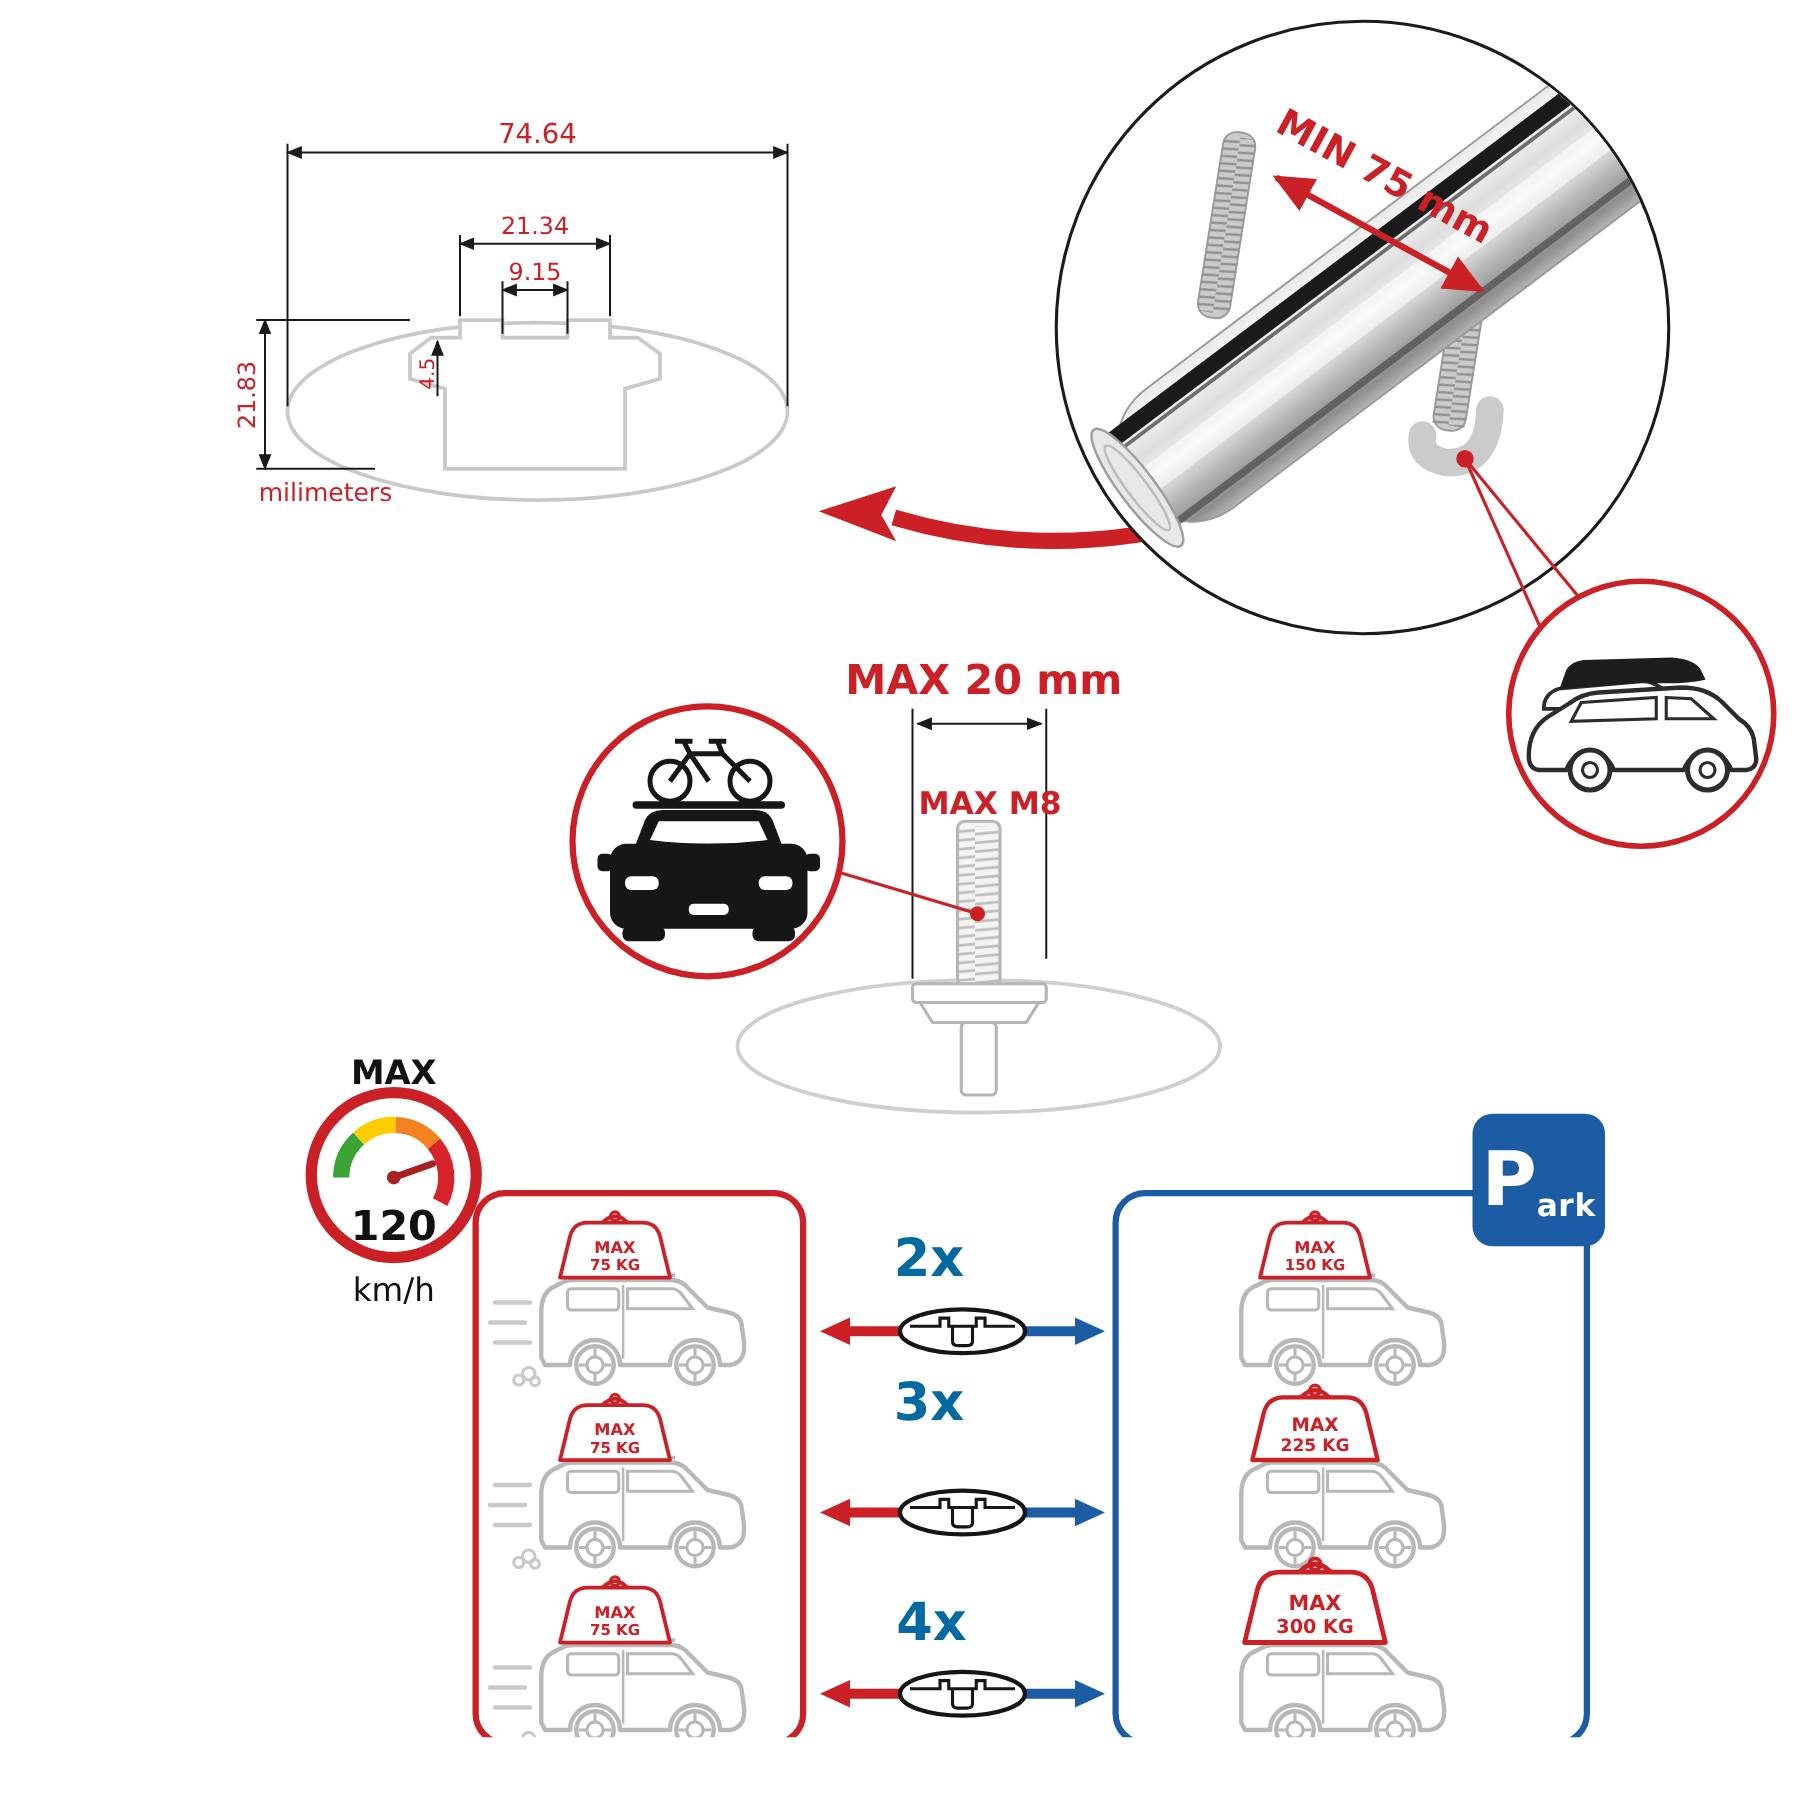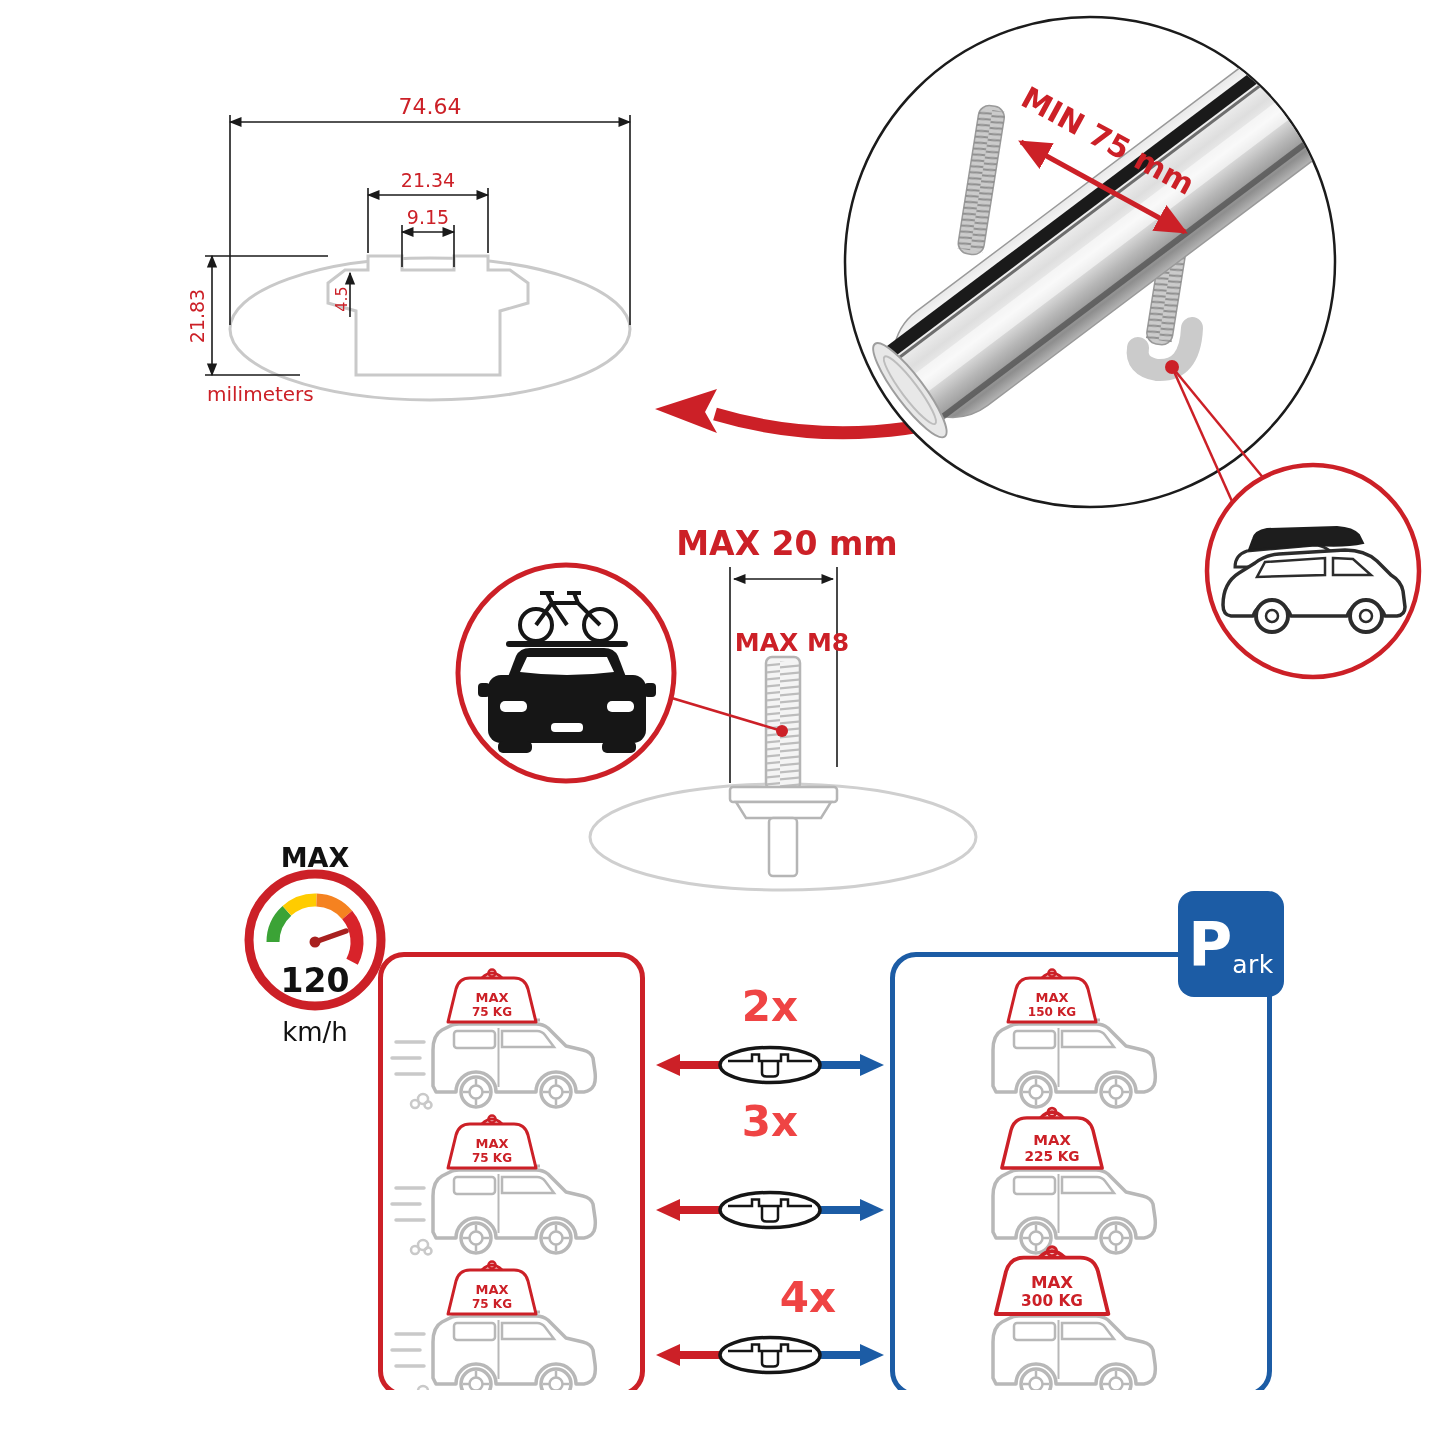--- a/index.html
+++ b/index.html
@@ -7,24 +7,24 @@
   .abs{position:absolute}
   svg text{font-family:"DejaVu Sans",sans-serif}
   .dim{stroke:#1a1a1a;stroke-width:1.6;fill:none}
   .dimtxt{fill:#cc2027;text-anchor:middle}
   .redbold{fill:#cc2027;font-weight:bold;text-anchor:middle}
   .bagmax{fill:#cc2027;font-size:13px;font-weight:bold;text-anchor:middle}
   .bagwt{fill:#cc2027;font-size:12px;font-weight:bold;text-anchor:middle}
   .panel{position:absolute;box-sizing:border-box;border-radius:26px;background:transparent}
   .panel.red{border:5px solid #cc2027}
   .panel.blue{border:5px solid #1c5ca5}
-  .count{position:absolute;width:110px;text-align:center;font-size:42px;font-weight:bold;color:#ef4444}
+  .count{position:absolute;width:110px;text-align:left;font-size:42px;font-weight:bold;color:#0369a1}
   .park-sign{position:absolute;width:102px;height:102px;background:#1c5ca5;border-radius:14px;display:flex;align-items:center;justify-content:center;color:#fff;box-shadow:0 0 0 2px #1c5ca5}
   .park-p{font-size:60px;font-weight:bold;line-height:1}
-  .park-ark{font-size:25px;font-weight:normal;margin-top:40px;letter-spacing:.5px}
+  .park-ark{font-size:25px;font-weight:bold;margin-top:40px;letter-spacing:.5px}
 </style>
 </head>
 <body>
 
 <div class="stage">
 
   <svg width="0" height="0" style="position:absolute" aria-hidden="true">
     <defs>
       <linearGradient id="barG" x1="0" y1="0" x2="0" y2="1">
         <stop offset="0" stop-color="#e9e9e9"></stop>
@@ -220,21 +220,21 @@
   <div class="panel red" style="left:378px;top:952px;width:267px;height:445px"></div>
   <div class="panel blue" style="left:890px;top:952px;width:382px;height:445px"></div>
 
   <div class="park-sign" style="left:1180px;top:893px">
     <span class="park-p">P</span>
       <span class="park-ark">ark</span>
   </div>
 
   <div class="count" style="left:715px;top:982px">2x</div>
   <div class="count" style="left:715px;top:1097px">3x</div>
-  <div class="count" style="left:753px;top:1273px">4x</div>
+  <div class="count" style="left:717px;top:1273px">4x</div>
 
   <svg class="abs" style="left:650px;top:1033px" width="240" height="64" viewBox="0 0 240 64">
     <polygon points="6,32 30,21 30,43" fill="#cc2027"></polygon>
     <rect x="28" y="28" width="44" height="8" fill="#cc2027"></rect>
     <polygon points="234,32 210,21 210,43" fill="#1c5ca5"></polygon>
     <rect x="168" y="28" width="44" height="8" fill="#1c5ca5"></rect>
     <ellipse cx="120" cy="32" rx="50" ry="17.5" fill="#fff" stroke="#151515" stroke-width="3.5"></ellipse>
     <path d="M78,28 H102 V21.5 H109 V28 H131 V21.5 H138 V28 H162 M112,28 V40 Q112,43.5 116.5,43.5 H123.5 Q128,43.5 128,40 V28" fill="none" stroke="#151515" stroke-width="2.5"></path>
   </svg>
   <svg class="abs" style="left:650px;top:1178px" width="240" height="64" viewBox="0 0 240 64">

